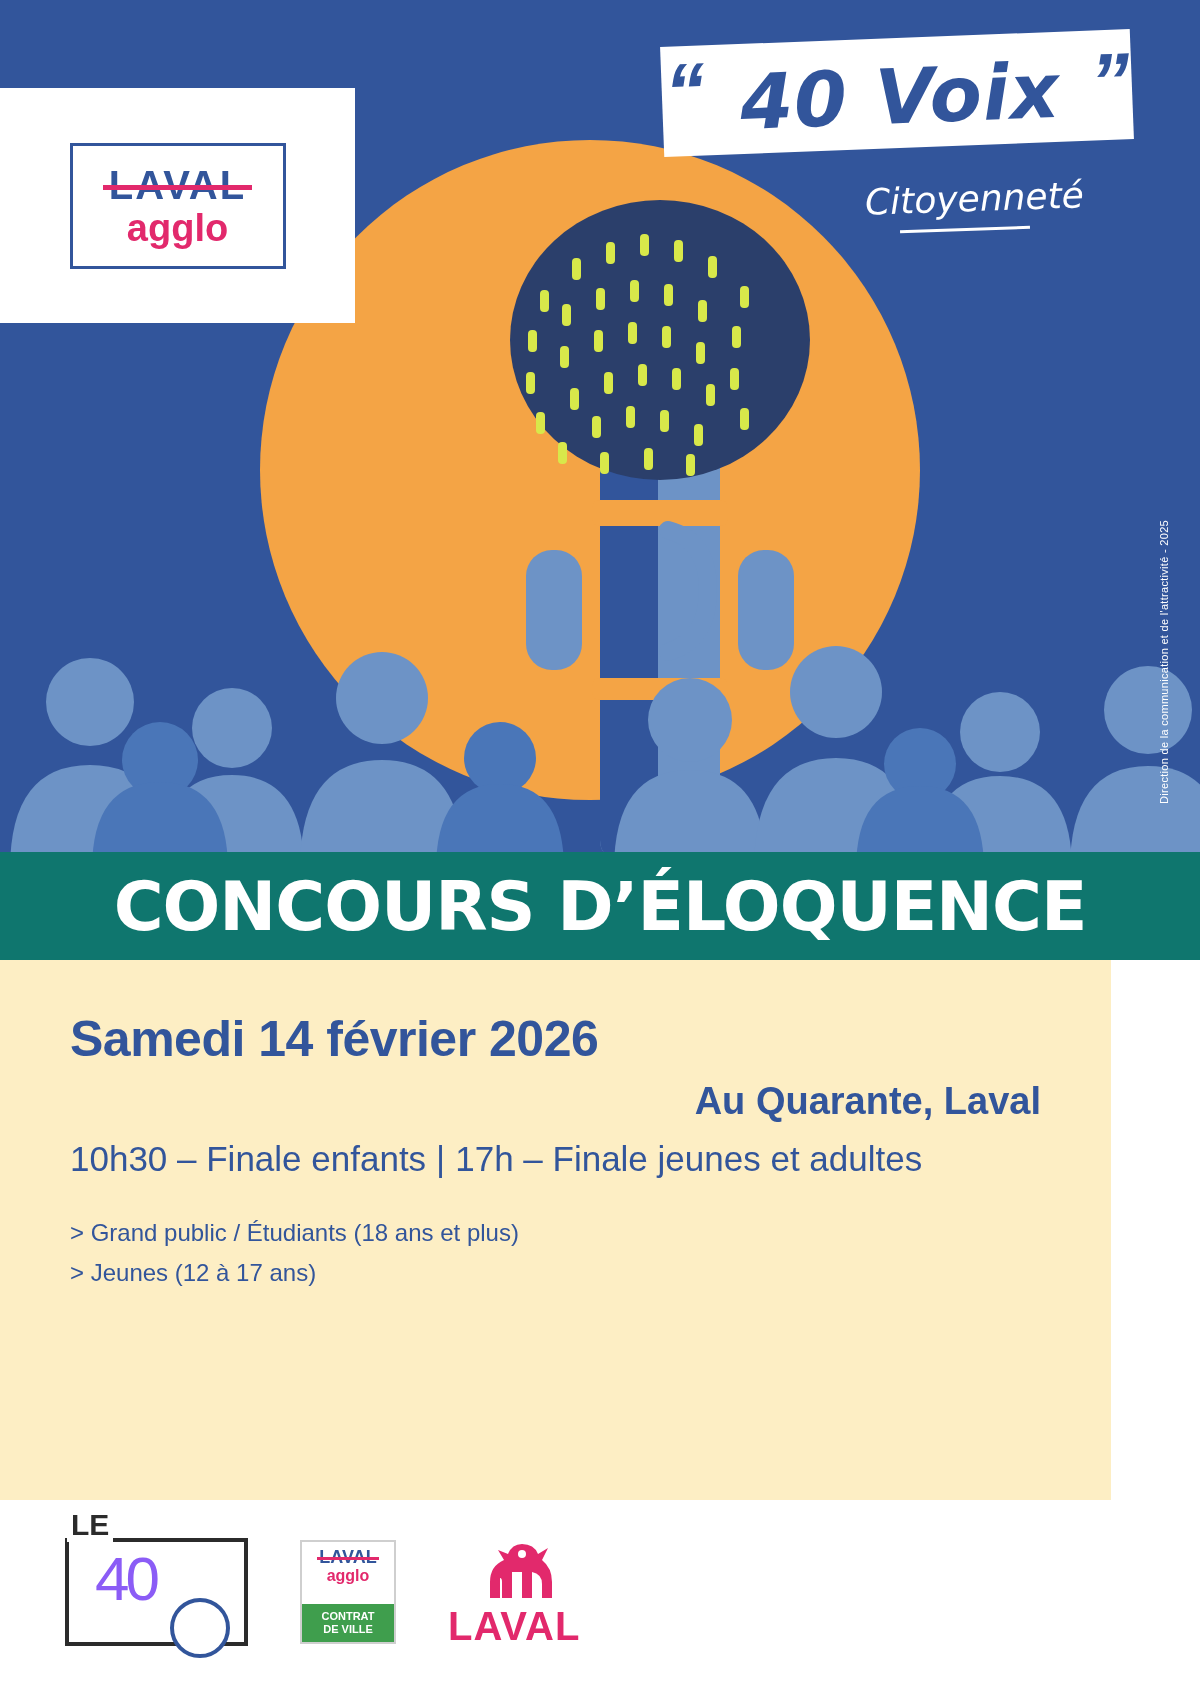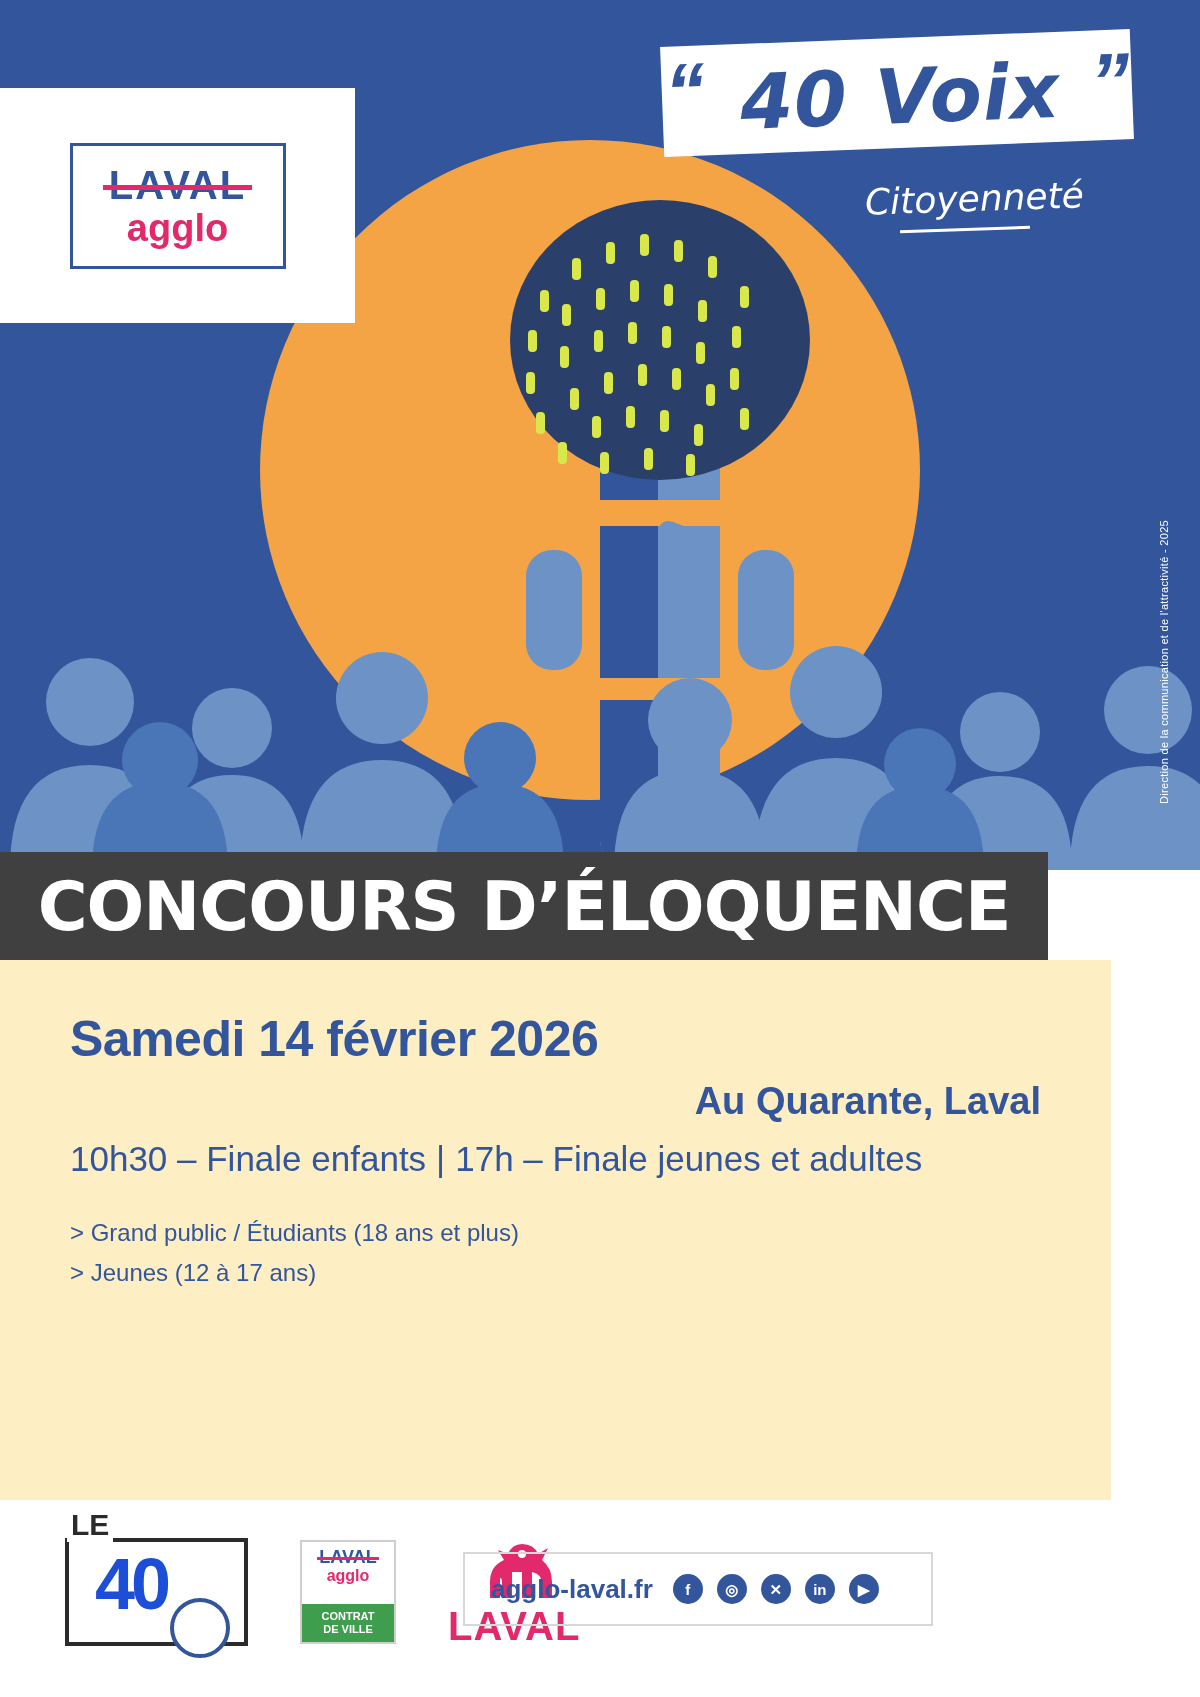--- a/index.html
+++ b/index.html
@@ -161,23 +161,23 @@
     bottom: 0;
     width: 1200px;
     height: 230px;
   }
 
   
   .title-band {
     position: absolute;
     left: 0;
     top: 852px;
-    width: 1048px;
+    width: 1200px;
     height: 108px;
-    background: #404040;
+    background: #0f766e;
     display: flex;
     align-items: center;
     justify-content: center;
   }
   .title-band h1 {
     margin: 0;
     color: #ffffff;
     font-size: 68px;
     font-weight: bold;
     letter-spacing: -1px;
@@ -236,20 +236,21 @@
   }
 
   
   .footer {
     position: absolute;
     left: 0;
     top: 1500px;
     width: 988px;
     height: 197px;
     background: #ffffff;
+    padding-left: 32px;
   }
   .footer-logos {
     position: absolute;
     left: 65px;
     top: 38px;
     display: flex;
     align-items: center;
     gap: 52px;
   }
   .le40 {
@@ -265,23 +266,23 @@
     background: #ffffff;
     color: #2b2b2b;
     font-size: 30px;
     font-weight: bold;
     padding: 0 4px;
   }
   .le40 .num {
     position: absolute;
     left: 26px;
     top: 6px;
-    font-size: 72px;
-    font-weight: bold;
-    color: #1d4ed8;
+    font-size: 62px;
+    font-weight: normal;
+    color: #8b5cf6;
     letter-spacing: -4px;
     line-height: 1;
   }
   .le40 .circle {
     position: absolute;
     right: 14px;
     bottom: -16px;
     width: 52px;
     height: 52px;
     border: 4px solid #32559b;
@@ -543,23 +544,15 @@
         <svg width="92" height="66" viewBox="0 0 92 66">
           <g fill="#e2296c">
             <path d="M22 60 L22 44 Q22 28 36 22 L30 12 L40 16 Q44 6 54 6 Q66 6 70 16 L80 10 L74 22 Q84 30 84 44 L84 60 L74 60 L74 46 Q74 36 64 34 L64 60 L54 60 L54 34 L44 34 L44 60 L34 60 L34 44 Q34 40 32 40 L32 60 Z"></path>
             <circle cx="54" cy="16" r="4" fill="#ffffff"></circle>
           </g>
         </svg>
         <span class="word">LAVAL</span>
       </div>
     </div>
 
-    <div class="footer-web">
-      <span class="url">agglo-laval.fr</span>
-      <span class="soc">f</span>
-      <span class="soc">◎</span>
-      <span class="soc">✕</span>
-      <span class="soc">in</span>
-      <span class="soc">▶</span>
-    </div>
   </div>
 
 </div>
 
 </body></html>

